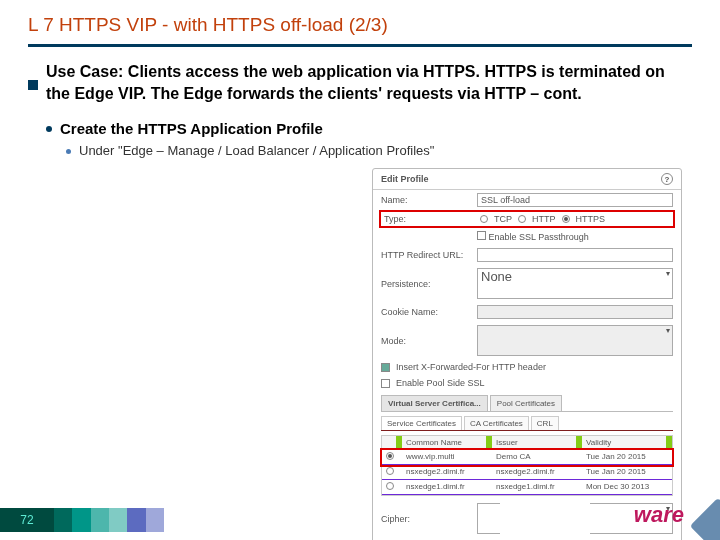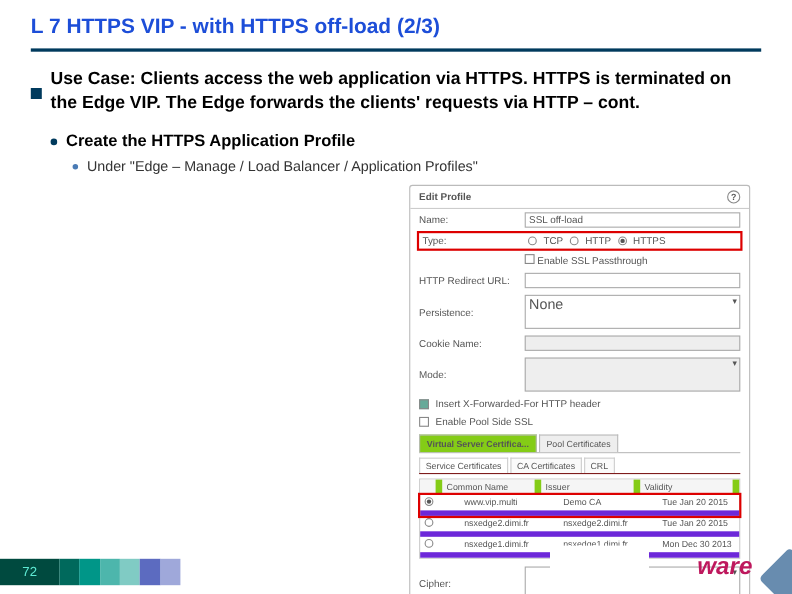--- a/index.html
+++ b/index.html
@@ -1,18 +1,18 @@
 <!DOCTYPE html>
 <html><head>
 <meta charset="utf-8">
 <style>
   * { box-sizing: border-box; margin: 0; padding: 0; }
   body { width: 720px; height: 540px; font-family: Arial, sans-serif; background: #fff; position: relative; overflow: hidden; }
   .slide { padding: 14px 28px 0 28px; }
-  .title { font-size: 19px; font-weight: bold; color: #1d4ed8; margin-bottom: 8px; }
+  .title { font-size: 19px; font-weight: normal; color: #c2410c; margin-bottom: 8px; }
   .hr { height: 3px; background: #003a5d; margin-bottom: 14px; }
   .uc-row { display: flex; align-items: center; gap: 8px; margin-bottom: 10px; }
   .sq { width: 10px; height: 10px; background: #003a5d; margin-top: 5px; flex-shrink: 0; }
   .uc { font-size: 16px; font-weight: bold; line-height: 1.35; }
   .b1-row { display: flex; align-items: flex-start; gap: 8px; margin-left: 18px; margin-bottom: 6px; margin-top: 16px; }
   .dot1 { width: 6px; height: 6px; border-radius: 50%; background: #003a5d; margin-top: 6px; flex-shrink: 0; }
   .b1 { font-size: 15px; font-weight: bold; }
   .b2-row { display: flex; align-items: flex-start; gap: 8px; margin-left: 38px; margin-bottom: 10px; }
   .dot2 { width: 5px; height: 5px; border-radius: 50%; background: #4a7bb5; margin-top: 6px; flex-shrink: 0; }
   .b2 { font-size: 13px; color: #333; }
@@ -26,29 +26,29 @@
   .sel { border: 1px solid #aaa; height: 31px; padding: 0 12px 0 3px; font-size: 13px; background: #fff; position: relative; }
   .sel::after { content: "▾"; position: absolute; right: 2px; top: 0; font-size: 8px; }
   .hl { border: 2px solid #d00; padding: 1px; }
   .radios { display: flex; gap: 6px; align-items: center; }
   .r { width: 8px; height: 8px; border: 1px solid #888; border-radius: 50%; display: inline-block; }
   .r.on::after { content: ""; display: block; width: 4px; height: 4px; background: #555; border-radius: 50%; margin: 1px; }
   .cb { width: 9px; height: 9px; border: 1px solid #888; display: inline-block; }
   .cb.on { background: #6a9; }
   .tabs { display: flex; border-bottom: 1px solid #bbb; margin: 4px 8px 0 8px; }
   .tab { padding: 3px 6px; border: 1px solid #bbb; border-bottom: none; margin-right: 2px; background: #eee; font-size: 8px; }
-  .tab.active { background: #84cc16; font-weight: bold; }
+  .tab.active { background: #e5e5e5; font-weight: bold; }
   .subtabs { display: flex; border-bottom: 1px solid #7f1d1d; margin: 4px 8px 0 8px; text-align: right; }
   .stab { padding: 2px 5px; border: 1px solid #ccc; border-bottom: none; margin-right: 2px; background: #fafafa; font-size: 8px; }
   .stab.active { background: #fff; }
   .tbl { margin: 4px 8px; border: 1px solid #ccc; }
   .thead { display: flex; background: #f5f5f5; border-bottom: 1px solid #ccc; font-size: 8px; }
   .th { padding: 2px 4px; border-right: 6px solid #84cc16; }
   .th1 { width: 20px; } .th2 { flex: 1; } .th3 { flex: 1; } .th4 { flex: 1; }
-  .trow { display: flex; font-size: 8px; border-bottom: 5px solid #6d28d9; gap: 16px; }
+  .trow { display: flex; font-size: 8px; border-bottom: 1px solid #6d28d9; }
   .td { padding: 2px 4px; }
   .trow-hl { outline: 2px solid #d00; }
   .footer { position: absolute; bottom: 0; left: 0; right: 0; height: 36px; }
   .pg { position: absolute; left: 0; bottom: 8px; width: 54px; height: 24px; background: #004a3f; color: #5eead4; display: flex; align-items: center; justify-content: center; font-size: 12px; text-align: right; }
   .bars { position: absolute; left: 54px; bottom: 8px; width: 110px; height: 24px; display: flex; }
   .bars div { flex: 1; }
   .bb1{background:#00695c}.bb2{background:#009688}.bb3{background:#4db6ac}.bb4{background:#80cbc4}.bb5{background:#5c6bc0}.bb6{background:#9fa8da}
   .vm { position: absolute; right: 0; bottom: 0; width: 220px; height: 54px; overflow: hidden; }
   .vmo { position: absolute; right: -18px; bottom: -6px; width: 40px; height: 40px; background: #688caf; border-radius: 4px; transform: rotate(45deg); }
   .vmt { position: absolute; right: 36px; bottom: 12px; font-size: 22px; font-weight: bold; color: #be185d; font-style: italic; }

